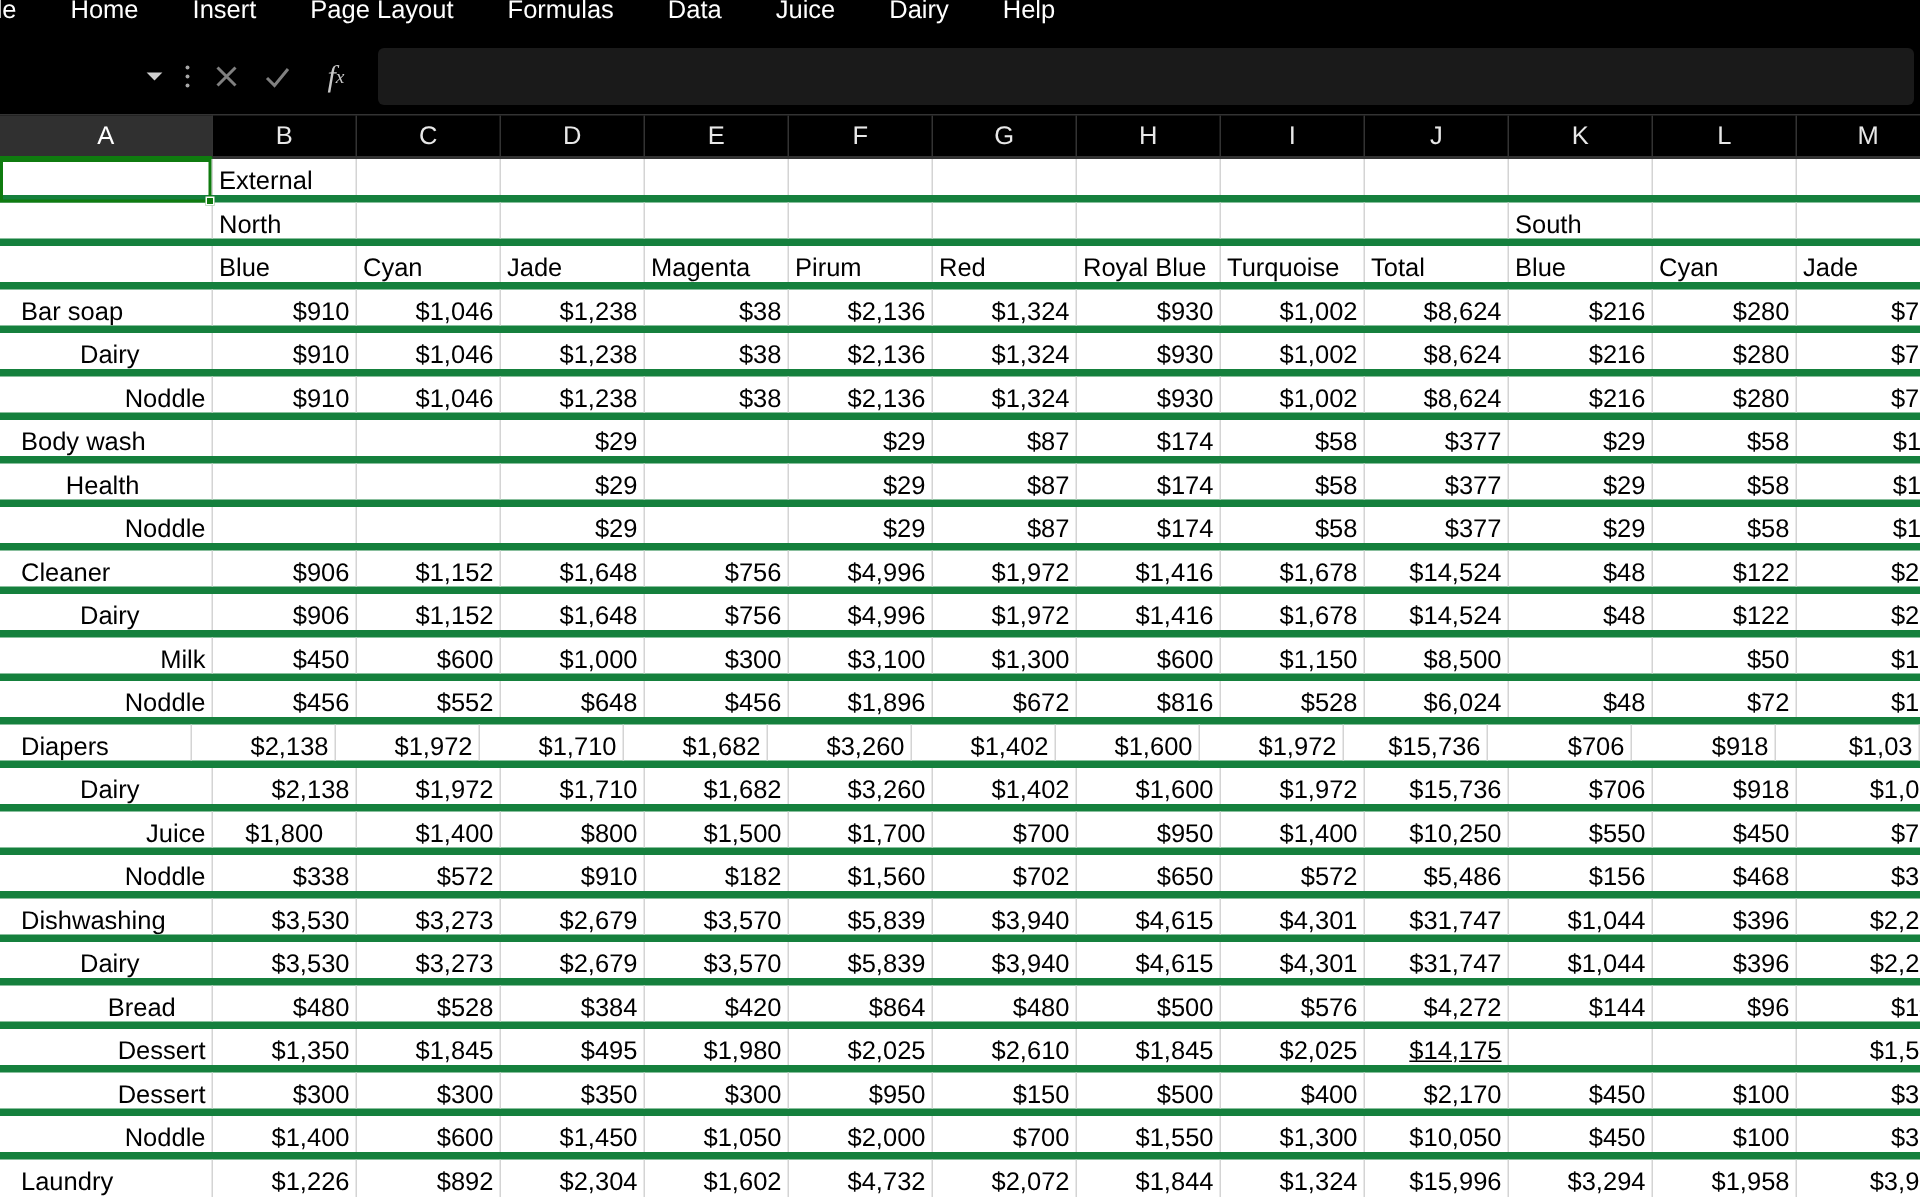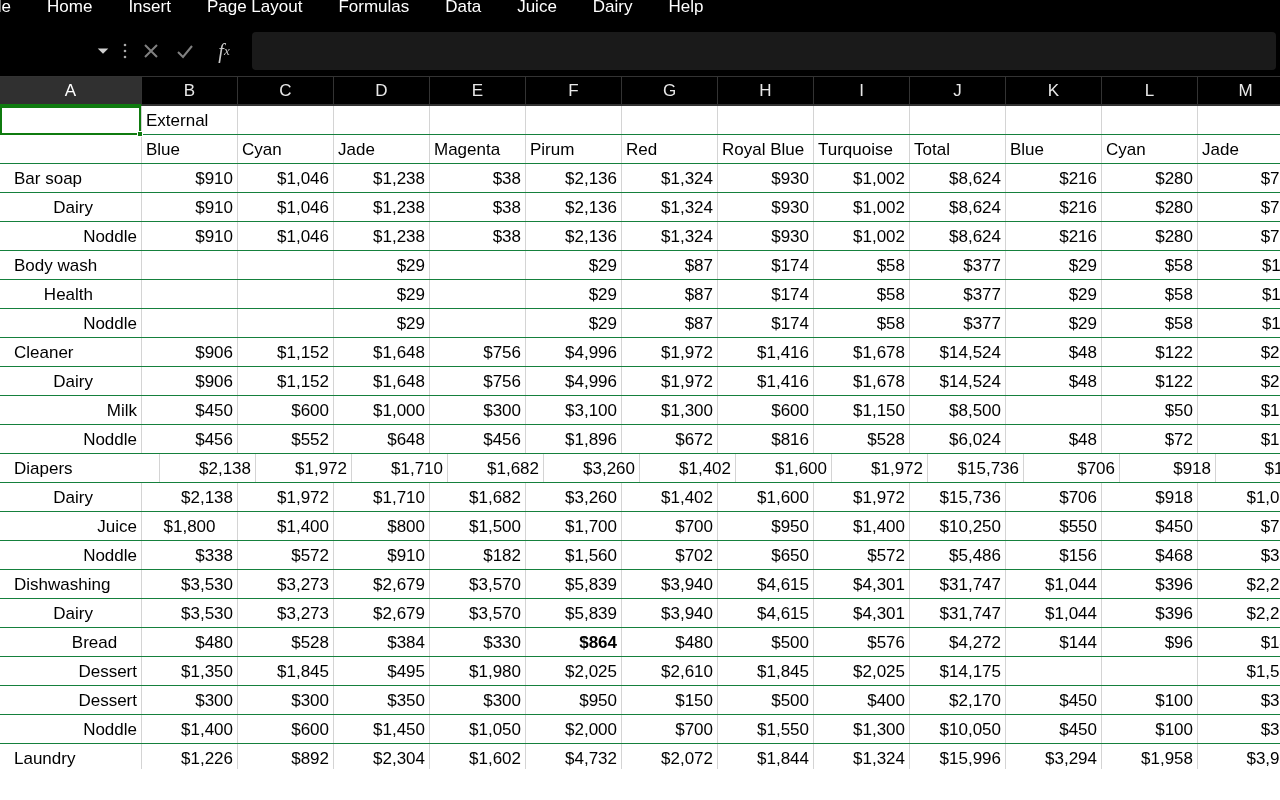--- a/index.html
+++ b/index.html
@@ -122,21 +122,21 @@
 .grid {
   background:#fff;
   color:#000;
   height:694px;
   overflow:hidden;
   position:relative;
 }
 .grow {
   display:flex;
   height:29px;
-  border-bottom:1px solid #15803d;
+  border-bottom:5px solid #15803d;
 }
 .grow:last-child { border-bottom:none; height:25px; overflow:hidden; }
 .gcell {
   border-right:1px solid #d4d4d4;
   padding:0 4px;
   font-size:17px;
   line-height:29px;
   white-space:nowrap;
   overflow:hidden;
   flex:0 0 auto;
@@ -244,20 +244,35 @@
       <div class="gcell txt" style="width: 96px;"></div>
       <div class="gcell txt" style="width: 96px;"></div>
       <div class="gcell txt" style="width: 96px;"></div>
       <div class="gcell txt" style="width: 96px;"></div>
       <div class="gcell txt" style="width: 96px;"></div>
       <div class="gcell txt" style="width: 96px;"></div>
       <div class="gcell txt" style="width: 96px;"></div>
     </div>
     <div class="grow">
       <div class="gcell lbl" style="width: 142px; text-align: left; padding-left: 14px;"></div>
+      <div class="gcell txt overflow-cell" style="width: 96px;">North</div>
+      <div class="gcell txt" style="width: 96px;"></div>
+      <div class="gcell txt" style="width: 96px;"></div>
+      <div class="gcell txt" style="width: 96px;"></div>
+      <div class="gcell txt" style="width: 96px;"></div>
+      <div class="gcell txt" style="width: 96px;"></div>
+      <div class="gcell txt" style="width: 96px;"></div>
+      <div class="gcell txt" style="width: 96px;"></div>
+      <div class="gcell txt" style="width: 96px;"></div>
+      <div class="gcell txt overflow-cell" style="width: 96px;">South</div>
+      <div class="gcell txt" style="width: 96px;"></div>
+      <div class="gcell txt" style="width: 96px;"></div>
+    </div>
+    <div class="grow">
+      <div class="gcell lbl" style="width: 142px; text-align: left; padding-left: 14px;"></div>
       <div class="gcell txt overflow-cell" style="width: 96px;">Blue</div>
       <div class="gcell txt overflow-cell" style="width: 96px;">Cyan</div>
       <div class="gcell txt overflow-cell" style="width: 96px;">Jade</div>
       <div class="gcell txt overflow-cell" style="width: 96px;">Magenta</div>
       <div class="gcell txt overflow-cell" style="width: 96px;">Pirum</div>
       <div class="gcell txt overflow-cell" style="width: 96px;">Red</div>
       <div class="gcell txt overflow-cell" style="width: 96px;">Royal Blue</div>
       <div class="gcell txt overflow-cell" style="width: 96px;">Turquoise</div>
       <div class="gcell txt overflow-cell" style="width: 96px;">Total</div>
       <div class="gcell txt overflow-cell" style="width: 96px;">Blue</div>
@@ -408,21 +423,21 @@
       <div class="gcell num" style="width: 96px;">$1,896</div>
       <div class="gcell num" style="width: 96px;">$672</div>
       <div class="gcell num" style="width: 96px;">$816</div>
       <div class="gcell num" style="width: 96px;">$528</div>
       <div class="gcell num" style="width: 96px;">$6,024</div>
       <div class="gcell num" style="width: 96px;">$48</div>
       <div class="gcell num" style="width: 96px;">$72</div>
       <div class="gcell num" style="width: 96px;">$12</div>
     </div>
     <div class="grow">
-      <div class="gcell lbl" style="width: 160px; text-align: left; padding-left: 14px;">Diapers</div>
+      <div class="gcell lbl" style="width: 128px; text-align: left; padding-left: 14px;">Diapers</div>
       <div class="gcell num" style="width: 96px;">$2,138</div>
       <div class="gcell num" style="width: 96px;">$1,972</div>
       <div class="gcell num" style="width: 96px;">$1,710</div>
       <div class="gcell num" style="width: 96px;">$1,682</div>
       <div class="gcell num" style="width: 96px;">$3,260</div>
       <div class="gcell num" style="width: 96px;">$1,402</div>
       <div class="gcell num" style="width: 96px;">$1,600</div>
       <div class="gcell num" style="width: 96px;">$1,972</div>
       <div class="gcell num" style="width: 96px;">$15,736</div>
       <div class="gcell num" style="width: 96px;">$706</div>
@@ -502,41 +517,41 @@
       <div class="gcell num" style="width: 96px;">$31,747</div>
       <div class="gcell num" style="width: 96px;">$1,044</div>
       <div class="gcell num" style="width: 96px;">$396</div>
       <div class="gcell num" style="width: 96px;">$2,27</div>
     </div>
     <div class="grow">
       <div class="gcell lbl indent2" style="width: 142px; text-align: center; padding-right: 4px;">Bread</div>
       <div class="gcell num" style="width: 96px;">$480</div>
       <div class="gcell num" style="width: 96px;">$528</div>
       <div class="gcell num" style="width: 96px;">$384</div>
-      <div class="gcell num" style="width: 96px;">$330</div>
-      <div class="gcell num" style="width: 96px; font-weight: bold;">$864</div>
+      <div class="gcell num" style="width: 96px;">$420</div>
+      <div class="gcell num" style="width: 96px;">$864</div>
       <div class="gcell num" style="width: 96px;">$480</div>
       <div class="gcell num" style="width: 96px;">$500</div>
       <div class="gcell num" style="width: 96px;">$576</div>
       <div class="gcell num" style="width: 96px;">$4,272</div>
       <div class="gcell num" style="width: 96px;">$144</div>
       <div class="gcell num" style="width: 96px;">$96</div>
       <div class="gcell num" style="width: 96px;">$14</div>
     </div>
     <div class="grow">
       <div class="gcell lbl indent2" style="width: 142px; text-align: right; padding-right: 4px;">Dessert</div>
       <div class="gcell num" style="width: 96px;">$1,350</div>
       <div class="gcell num" style="width: 96px;">$1,845</div>
       <div class="gcell num" style="width: 96px;">$495</div>
       <div class="gcell num" style="width: 96px;">$1,980</div>
       <div class="gcell num" style="width: 96px;">$2,025</div>
       <div class="gcell num" style="width: 96px;">$2,610</div>
       <div class="gcell num" style="width: 96px;">$1,845</div>
       <div class="gcell num" style="width: 96px;">$2,025</div>
-      <div class="gcell num" style="width: 96px;">$14,175</div>
+      <div class="gcell num" style="width: 96px; text-decoration: underline;">$14,175</div>
       <div class="gcell txt" style="width: 96px;"></div>
       <div class="gcell txt" style="width: 96px;"></div>
       <div class="gcell num" style="width: 96px;">$1,53</div>
     </div>
     <div class="grow">
       <div class="gcell lbl indent2" style="width: 142px; text-align: right; padding-right: 4px;">Dessert</div>
       <div class="gcell num" style="width: 96px;">$300</div>
       <div class="gcell num" style="width: 96px;">$300</div>
       <div class="gcell num" style="width: 96px;">$350</div>
       <div class="gcell num" style="width: 96px;">$300</div>

